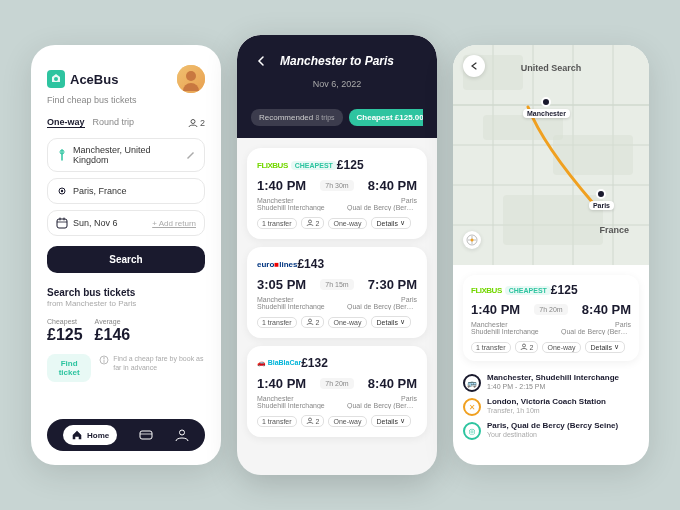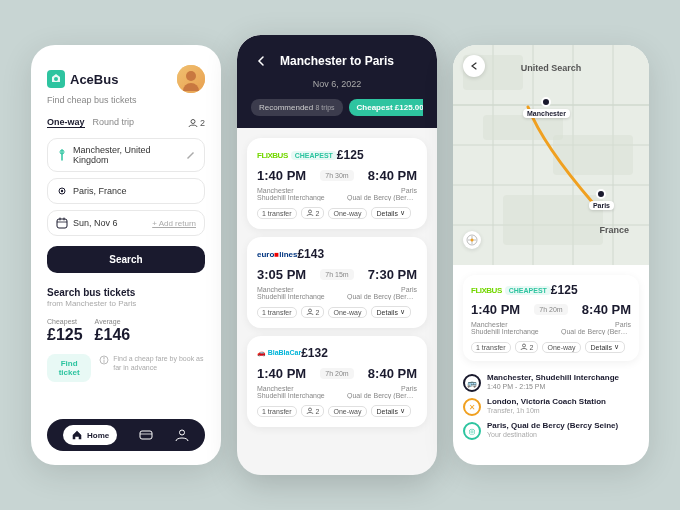--- a/index.html
+++ b/index.html
@@ -303,26 +303,27 @@
       align-items: center;
       justify-content: center;
       cursor: pointer;
     }
     .route-title {
       font-size: 12px;
       font-weight: 700;
       color: white;
       flex: 1;
       text-align: center;
+      font-style: italic;
     }
     .route-date {
       font-size: 9px;
       color: #aaa;
       text-align: center;
-      margin-bottom: 10px;
+      margin-bottom: 20px;
     }
     .filter-tabs {
       display: flex;
       gap: 6px;
       overflow: hidden;
     }
     .filter-tab {
       padding: 4px 8px;
       border-radius: 8px;
       font-size: 8px;

